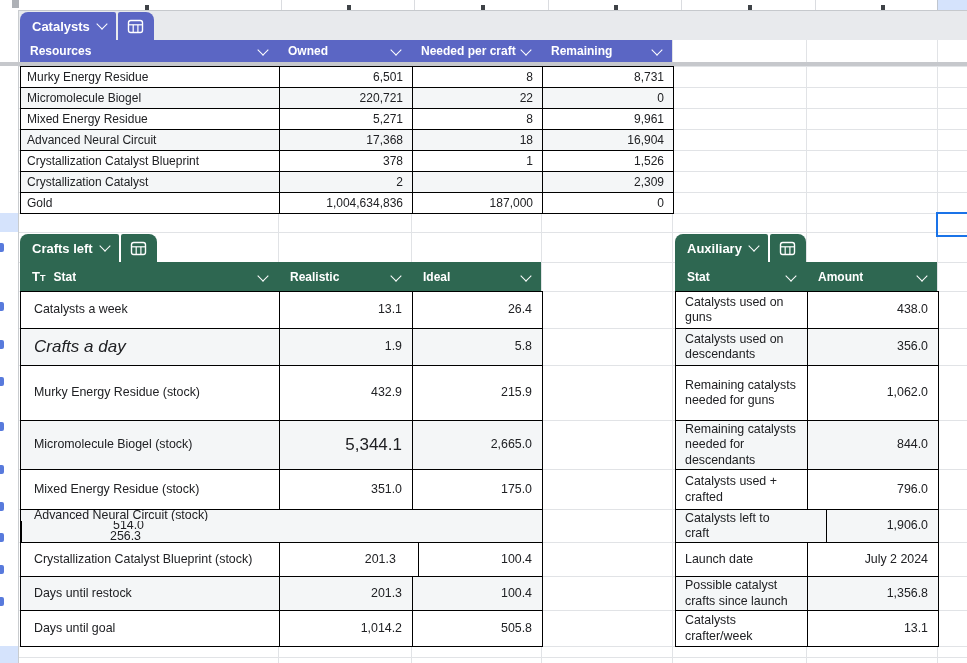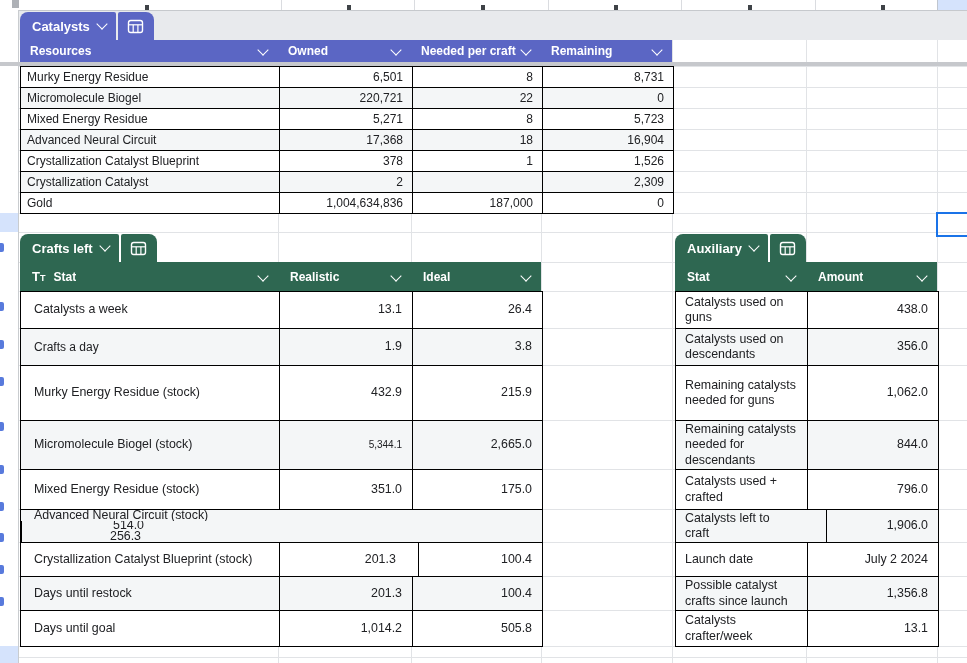--- a/index.html
+++ b/index.html
@@ -167,21 +167,21 @@
     <div class="trow banded" style="height: 21px; text-align: center;">
       <div class="tcell" style="width: 258px; font-size: 12px; padding-left: 6px; padding-right: 4px;">Micromolecule Biogel</div>
       <div class="tcell num" style="width: 133px; font-size: 12px; padding-left: 4px; padding-right: 9px;">220,721</div>
       <div class="tcell num" style="width: 130px; font-size: 12px; padding-left: 4px; padding-right: 9px;">22</div>
       <div class="tcell num" style="width: 131px; font-size: 12px; padding-left: 4px; padding-right: 9px;">0</div>
     </div>
     <div class="trow" style="height: 21px;">
       <div class="tcell" style="width: 258px; font-size: 12px; padding-left: 6px; padding-right: 4px;">Mixed Energy Residue</div>
       <div class="tcell num" style="width: 133px; font-size: 12px; padding-left: 4px; padding-right: 9px;">5,271</div>
       <div class="tcell num" style="width: 130px; font-size: 12px; padding-left: 4px; padding-right: 9px;">8</div>
-      <div class="tcell num" style="width: 131px; font-size: 12px; padding-left: 4px; padding-right: 9px;">5,723</div>
+      <div class="tcell num" style="width: 131px; font-size: 12px; padding-left: 4px; padding-right: 9px;">9,961</div>
     </div>
     <div class="trow banded" style="height: 21px;">
       <div class="tcell" style="width: 258px; font-size: 12px; padding-left: 6px; padding-right: 4px;">Advanced Neural Circuit</div>
       <div class="tcell num" style="width: 133px; font-size: 12px; padding-left: 4px; padding-right: 9px;">17,368</div>
       <div class="tcell num" style="width: 130px; font-size: 12px; padding-left: 4px; padding-right: 9px;">18</div>
       <div class="tcell num" style="width: 131px; font-size: 12px; padding-left: 4px; padding-right: 9px;">16,904</div>
     </div>
     <div class="trow" style="height: 21px;">
       <div class="tcell" style="width: 258px; font-size: 12px; padding-left: 6px; padding-right: 4px;">Crystallization Catalyst Blueprint</div>
       <div class="tcell num" style="width: 133px; font-size: 12px; padding-left: 4px; padding-right: 9px;">378</div>
@@ -234,32 +234,32 @@
       <span class="chev"></span>
     </div>
   </div>
 <div class="tbody" id="body-crafts_left" style="left:20px;top:291px;width:521px;">
     <div class="trow" style="height: 36px;">
       <div class="tcell" style="width: 258px; font-size: 12.4px; padding-left: 13px; padding-right: 4px;">Catalysts a week</div>
       <div class="tcell num" style="width: 133px; font-size: 12.4px; padding-left: 4px; padding-right: 10px;">13.1</div>
       <div class="tcell num" style="width: 130px; font-size: 12.4px; padding-left: 4px; padding-right: 10px;">26.4</div>
     </div>
     <div class="trow banded" style="height: 37px;">
-      <div class="tcell" style="width: 258px; font-size: 12px; padding-left: 13px; padding-right: 4px;">Crafts a day</div>
+      <div class="tcell" style="width: 258px; font-size: 17px; padding-left: 13px; padding-right: 4px; font-style: italic;">Crafts a day</div>
       <div class="tcell num" style="width: 133px; font-size: 12.4px; padding-left: 4px; padding-right: 10px;">1.9</div>
-      <div class="tcell num" style="width: 130px; font-size: 12.4px; padding-left: 4px; padding-right: 10px;">3.8</div>
+      <div class="tcell num" style="width: 130px; font-size: 12.4px; padding-left: 4px; padding-right: 10px;">5.8</div>
     </div>
     <div class="trow" style="height: 55px;">
       <div class="tcell" style="width: 258px; font-size: 12.4px; padding-left: 13px; padding-right: 4px;">Murky Energy Residue (stock)</div>
       <div class="tcell num" style="width: 133px; font-size: 12.4px; padding-left: 4px; padding-right: 10px;">432.9</div>
       <div class="tcell num" style="width: 130px; font-size: 12.4px; padding-left: 4px; padding-right: 10px;">215.9</div>
     </div>
     <div class="trow banded" style="height: 49px;">
       <div class="tcell" style="width: 258px; font-size: 12.4px; padding-left: 13px; padding-right: 4px;">Micromolecule Biogel (stock)</div>
-      <div class="tcell num" style="width: 133px; font-size: 10px; padding-left: 4px; padding-right: 10px;">5,344.1</div>
+      <div class="tcell num" style="width: 133px; font-size: 17px; padding-left: 4px; padding-right: 10px;">5,344.1</div>
       <div class="tcell num" style="width: 130px; font-size: 12.4px; padding-left: 4px; padding-right: 10px;">2,665.0</div>
     </div>
     <div class="trow" style="height: 40px;">
       <div class="tcell" style="width: 258px; font-size: 12.4px; padding-left: 13px; padding-right: 4px;">Mixed Energy Residue (stock)</div>
       <div class="tcell num" style="width: 133px; font-size: 12.4px; padding-left: 4px; padding-right: 10px;">351.0</div>
       <div class="tcell num" style="width: 130px; font-size: 12.4px; padding-left: 4px; padding-right: 10px;">175.0</div>
     </div>
     <div class="trow banded" style="height: 33px; flex-direction: column;">
       <div class="tcell" style="width: 258px; font-size: 12.4px; padding-left: 13px; padding-right: 4px;">Advanced Neural Circuit (stock)</div>
       <div class="tcell num" style="width: 133px; font-size: 12.4px; padding-left: 4px; padding-right: 10px;">514.0</div>

